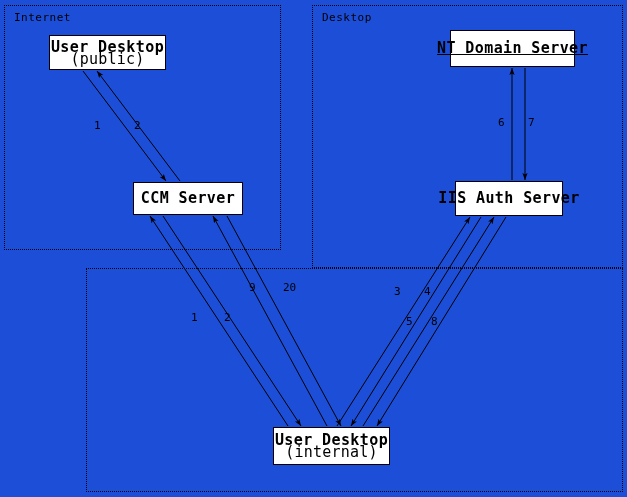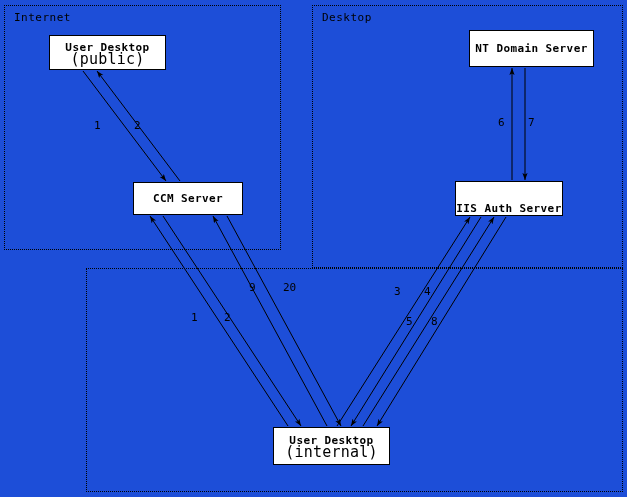--- a/index.html
+++ b/index.html
@@ -45,21 +45,21 @@
     box-sizing: border-box;
     background: #ffffff;
     display: flex;
     flex-direction: column;
     align-items: center;
     justify-content: center;
     color: #000000;
   }
   .node-title {
     font-family: "DejaVu Sans Mono", "Liberation Mono", monospace;
-    font-size: 11px;
+    font-size: 15px;
     font-weight: bold;
     white-space: nowrap;
     letter-spacing: 0.4px;
     line-height: 13px;
   }
   .node-sub {
     font-family: "DejaVu Sans Mono", "Liberation Mono", monospace;
     font-size: 15px;
     white-space: nowrap;
     letter-spacing: 0.2px;
@@ -111,25 +111,25 @@
 
   <div class="node-box" id="node-user-desktop-public" style="left: 49px; top: 35px; width: 117px; height: 35px;">
     <span class="node-title">User Desktop</span>
     <span class="node-sub">(public)</span>
   </div>
 
   <div class="node-box" id="node-ccm-server" style="left: 133px; top: 182px; width: 110px; height: 33px;">
     <span class="node-title">CCM Server</span>
   </div>
 
-  <div class="node-box" id="node-nt-domain-server" style="left: 469px; top: 30px; width: 125px; height: 37px;">
+  <div class="node-box" id="node-nt-domain-server" style="left: 450px; top: 30px; width: 125px; height: 37px; text-decoration: underline;">
     <span class="node-title">NT Domain Server</span>
   </div>
 
-  <div class="node-box" id="node-iis-auth-server" style="left: 455px; top: 181px; width: 108px; height: 35px; justify-content: flex-end;">
+  <div class="node-box" id="node-iis-auth-server" style="left: 455px; top: 181px; width: 108px; height: 35px;">
     <span class="node-title">IIS Auth Server</span>
   </div>
 
   <div class="node-box" id="node-user-desktop-internal" style="left: 273px; top: 427px; width: 117px; height: 38px;">
     <span class="node-title">User Desktop</span>
     <span class="node-sub">(internal)</span>
   </div>
 
   <div id="flow-labels">
       <div class="flow-label" style="left: 94px; top: 120px;">1</div>

